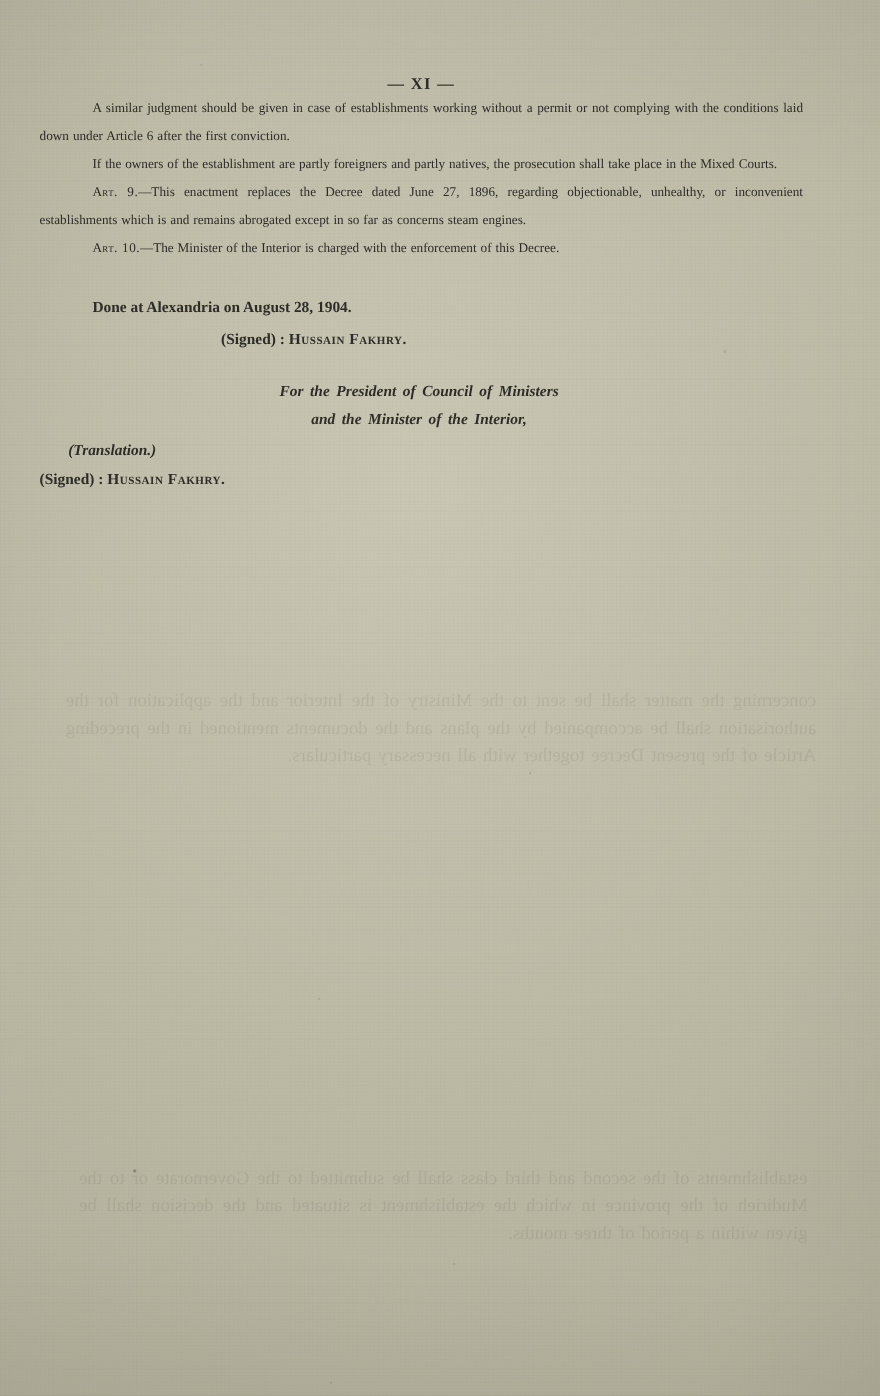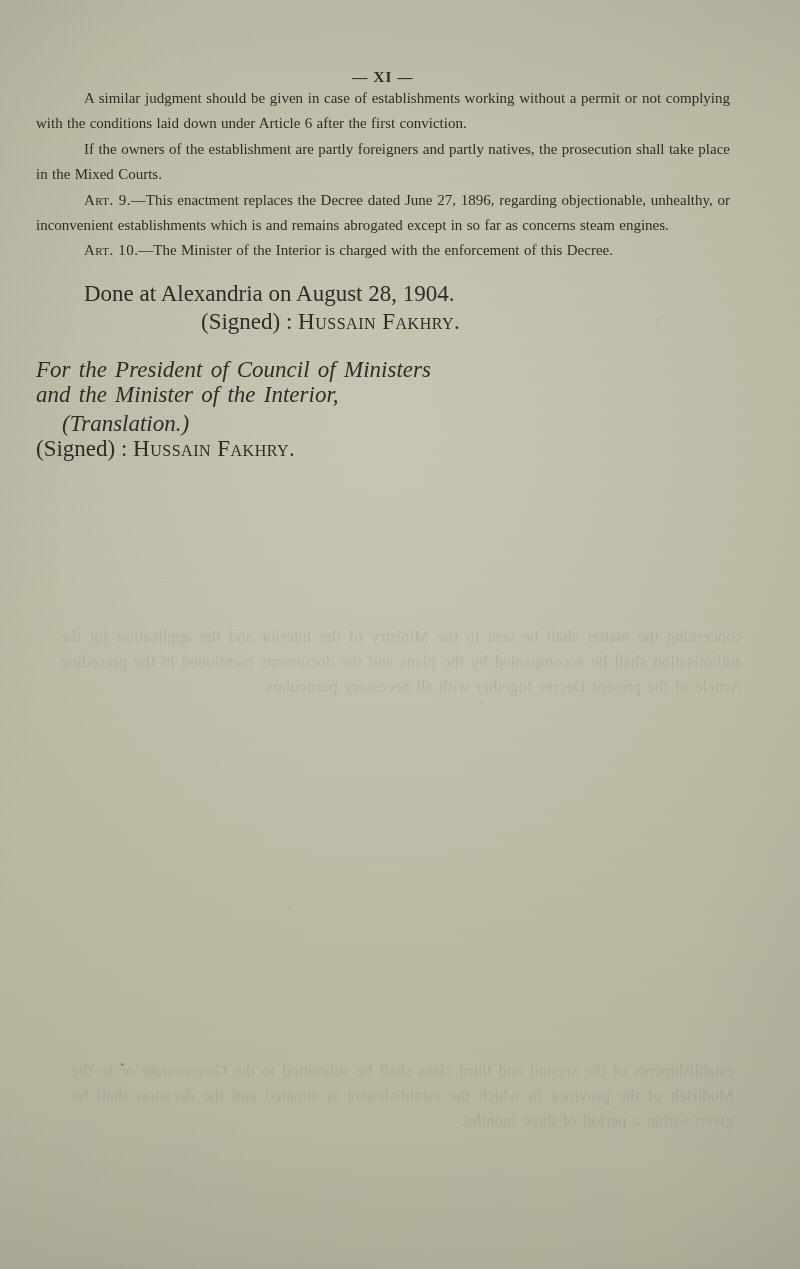--- a/index.html
+++ b/index.html
@@ -76,55 +76,56 @@
     margin-top: 53px;
     font-size: 15px;
     letter-spacing: 1.2px;
     font-variant: small-caps;
     font-weight: 700;
     white-space: pre;
   }
 
   p.body {
     margin: 0;
-    font-size: 15px;
+    font-size: 12px;
     line-height: 25.4px;
     text-align: justify;
     text-align-last: left;
     text-indent: 48px;
     word-spacing: 0.6px;
   }
 
   .gap-para { margin-top: 25px; }
   .first-para { margin-top: 32px; }
 
   .artlabel {
     font-variant: small-caps;
     letter-spacing: 0.4px;
   }
 
   
   .closing {
-    margin-top: 17px;
-    font-size: 23px;
+    margin-top: 30px;
+    font-size: 14px;
     line-height: 25.4px;
+    font-weight: bold;
   }
 
   .line-done { padding-left: 48px; }
   .line-order { padding-left: 76px; margin-top: 23px; }
   .line-signed-1 { padding-left: 165px; margin-top: 3px; }
 
   .smallcaps {
     font-variant: small-caps;
     letter-spacing: 0.5px;
   }
 
   .attrib {
     margin-top: 22px;
-    text-align: left;
+    text-align: center;
     padding-right: 4px;
     font-style: italic;
     line-height: 25px;
     word-spacing: 2.5px;
   }
 
   .finalrow {
     margin-top: 4px;
     display: flex;
     align-items: baseline;

